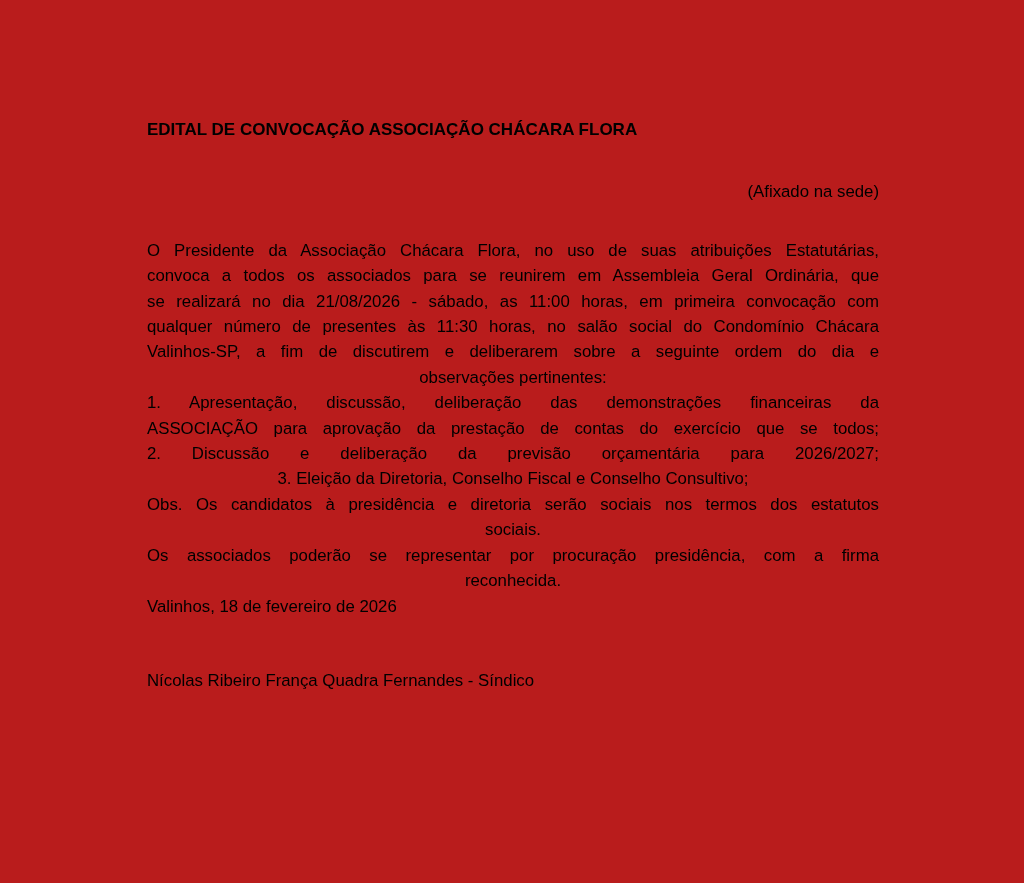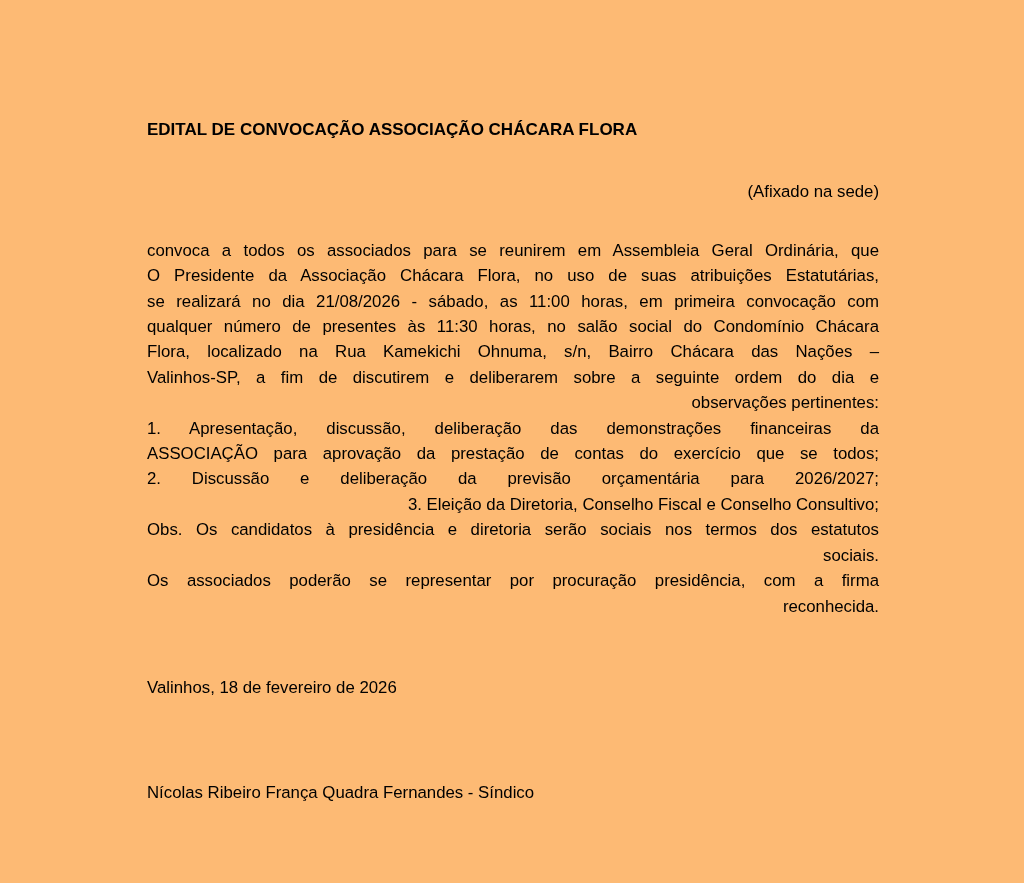--- a/index.html
+++ b/index.html
@@ -12,21 +12,21 @@
     width: 1024px;
     height: 883px;
     font-family: "Liberation Sans", sans-serif;
     color: #000000;
     overflow: hidden;
   }
 
   .page {
     width: 1024px;
     height: 883px;
-    background: #fdba74;
+    background: #b91c1c;
     padding: 117px 145px 0 147px;
   }
 
   .doc-title {
     font-size: 17px;
     font-weight: bold;
     line-height: 25.4px;
     white-space: nowrap;
   }
 
@@ -50,50 +50,48 @@
   }
 
   .line.stretch {
     white-space: normal;
     text-align: justify;
     text-align-last: justify;
     -moz-text-align-last: justify;
   }
 
   .line.plain {
-    text-align: right;
+    text-align: center;
   }
 
   .doc-date {
-    margin-top: 56px;
     font-size: 16.8px;
     line-height: 25.4px;
   }
 
   .doc-signature {
-    margin-top: 80px;
+    margin-top: 49px;
     font-size: 16.8px;
     line-height: 25.4px;
   }
 </style>
 </head>
 <body>
 
 <div class="page">
 
   <div class="doc-title">EDITAL DE CONVOCAÇÃO ASSOCIAÇÃO CHÁCARA FLORA</div>
 
   <div class="doc-subtitle">(Afixado na sede)</div>
 
   <div class="doc-body">
+    <div class="line stretch">O Presidente da Associação Chácara Flora, no uso de suas atribuições Estatutárias,</div>
     <div class="line stretch">convoca a todos os associados para se reunirem em Assembleia Geral Ordinária, que</div>
-    <div class="line stretch">O Presidente da Associação Chácara Flora, no uso de suas atribuições Estatutárias,</div>
     <div class="line stretch">se realizará no dia 21/08/2026 - sábado, as 11:00 horas, em primeira convocação com</div>
     <div class="line stretch">qualquer número de presentes às 11:30 horas, no salão social do Condomínio Chácara</div>
-    <div class="line stretch">Flora, localizado na Rua Kamekichi Ohnuma, s/n, Bairro Chácara das Nações –</div>
     <div class="line stretch">Valinhos-SP, a fim de discutirem e deliberarem sobre a seguinte ordem do dia e</div>
     <div class="line plain">observações pertinentes:</div>
     <div class="line stretch">1. Apresentação, discussão, deliberação das demonstrações financeiras da</div>
     <div class="line stretch">ASSOCIAÇÃO para aprovação da prestação de contas do exercício que se todos;</div>
     <div class="line stretch">2. Discussão e deliberação da previsão orçamentária para 2026/2027;</div>
     <div class="line plain">3. Eleição da Diretoria, Conselho Fiscal e Conselho Consultivo;</div>
     <div class="line stretch">Obs. Os candidatos à presidência e diretoria serão sociais nos termos dos estatutos</div>
     <div class="line plain">sociais.</div>
     <div class="line stretch">Os associados poderão se representar por procuração presidência, com a firma</div>
     <div class="line plain">reconhecida.</div>

